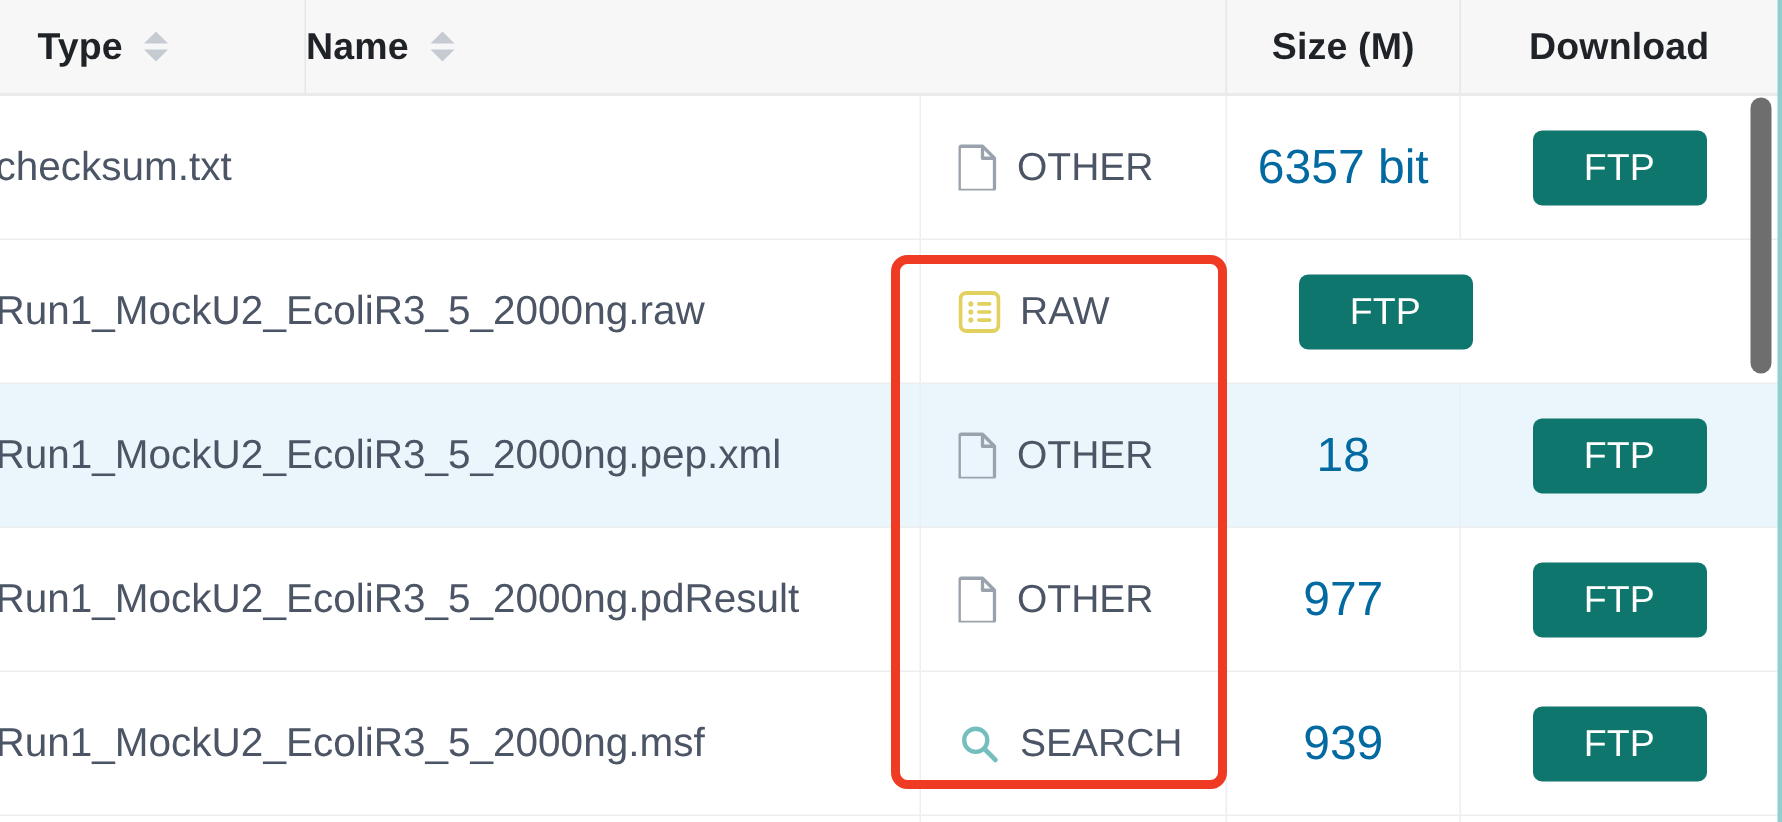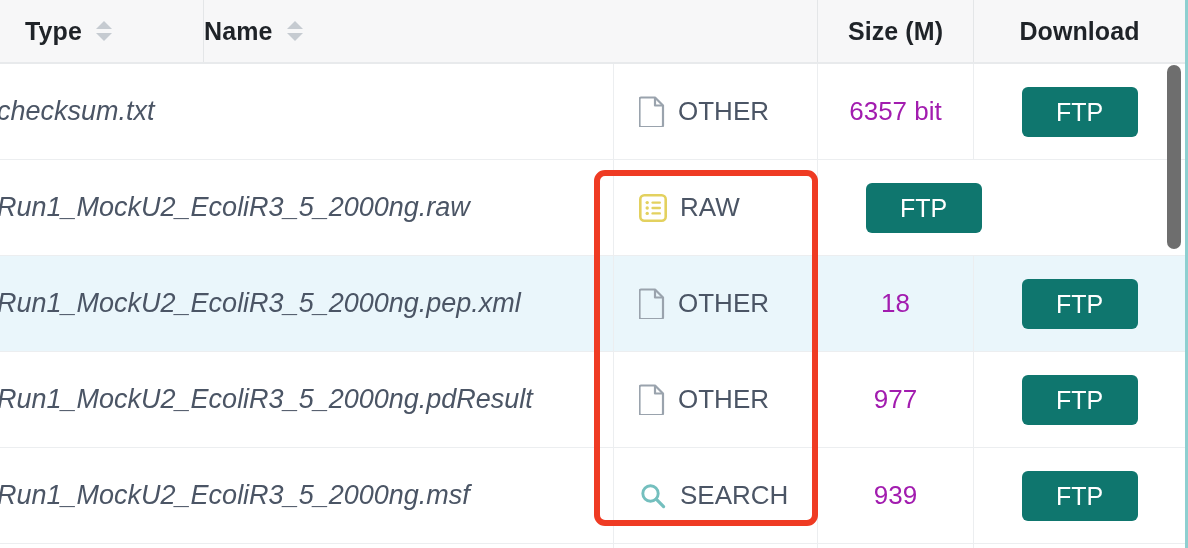--- a/index.html
+++ b/index.html
@@ -108,36 +108,35 @@
     border-right: 8px solid transparent;
     border-top: 8px solid #c6cbd1;
   }
 
   
   .name-cell {
     padding-left: 0px;
     font-size: 27px;
     color: #4b5565;
     white-space: nowrap;
-    font-style: italic;
   }
   .name-cell .nm { margin-left: -3px; }
 
   .type-cell {
     padding-left: 25px;
     font-size: 26px;
     color: #4b5565;
     gap: 13px;
     white-space: nowrap;
   }
 
   .size-cell {
     justify-content: center;
-    font-size: 26px;
-    color: #a21caf;
+    font-size: 32px;
+    color: #0369a1;
   }
 
   .download-cell { justify-content: center; }
 
   
   .icon { flex: 0 0 auto; display: inline-flex; align-items: center; }
 
   .ftp-btn {
     width: 116px;
     height: 50px;

